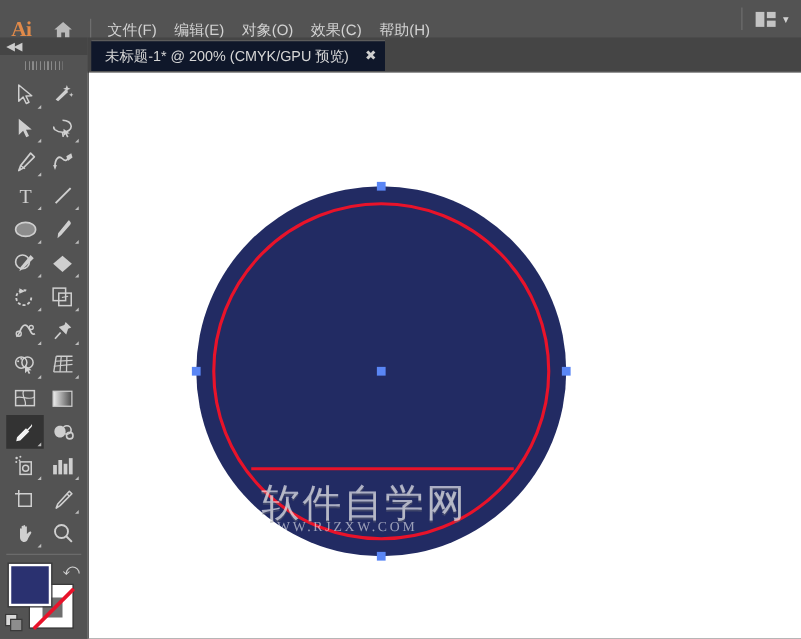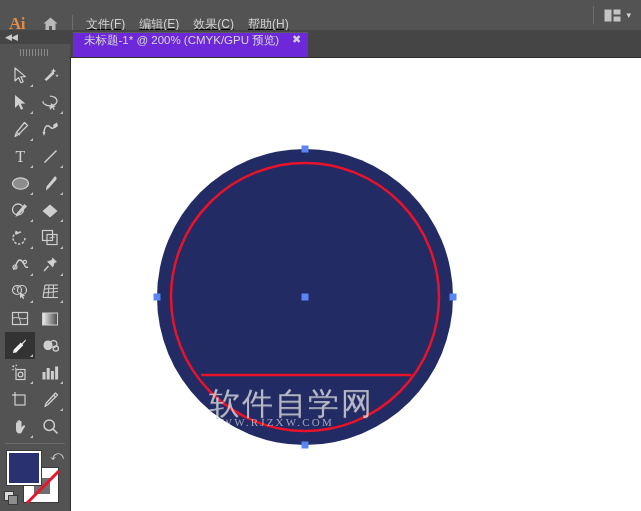--- a/index.html
+++ b/index.html
@@ -13,21 +13,21 @@
     position: relative;
     width: 641px; height: 511px;
     background: #535353;
   }
 
   
   #menubar {
     position: absolute; top: 0; left: 0;
     width: 641px; height: 47px;
     background: #535353;
-    display: flex; align-items: center; text-decoration: underline;
+    display: flex; align-items: center;
   }
   #ai-logo {
     width: 34px; height: 30px;
     display: flex; align-items: center; justify-content: center;
     color: #e08a4a;
     font-family: "Liberation Serif", serif;
     font-size: 17px; font-weight: bold;
     letter-spacing: -0.5px;
   }
   #home-btn {
@@ -63,22 +63,22 @@
 
   
   #tabbar {
     position: absolute; top: 30px; left: 70px;
     width: 571px; height: 27px;
     background: #454545;
   }
   #doc-tab {
     position: absolute; left: 3px; top: 2px;
     height: 25px;
-    background: #6d28d9;
-    display: flex; align-items: flex-start;
+    background: #0f172a;
+    display: flex; align-items: center;
     padding: 0 5px 0 11px;
     border-top: 1px solid #5c5c5c;
   }
   #doc-tab-label {
     color: #d6d6d6;
     font-size: 11.5px;
     white-space: nowrap;
   }
   #doc-tab-close {
     margin-left: 11px;
@@ -220,20 +220,21 @@
     <div id="ai-logo">Ai</div>
     <div id="home-btn">
       <svg width="17" height="16" viewBox="0 0 17 16">
         <path d="M8.5 1.5 L15.5 7.5 L13.5 7.5 L13.5 14.5 L10 14.5 L10 10 L7 10 L7 14.5 L3.5 14.5 L3.5 7.5 L1.5 7.5 Z" fill="#b9b9b9"></path>
       </svg>
     </div>
     <div class="vsep"></div>
     <div id="menu-items">
       <div class="menu-item">文件(F)</div>
       <div class="menu-item">编辑(E)</div>
+      <div class="menu-item">对象(O)</div>
       <div class="menu-item">效果(C)</div>
       <div class="menu-item">帮助(H)</div>
     </div>
     <div id="ws-area">
       <div class="vsep"></div>
       <div id="ws-switcher">
         <svg width="17" height="13" viewBox="0 0 17 13">
           <rect x="0.5" y="0.5" width="7" height="12" fill="#c4c4c4"></rect>
           <rect x="9.5" y="0.5" width="7" height="5" fill="#c4c4c4"></rect>
           <rect x="9.5" y="7.5" width="7" height="5" fill="#c4c4c4"></rect>

